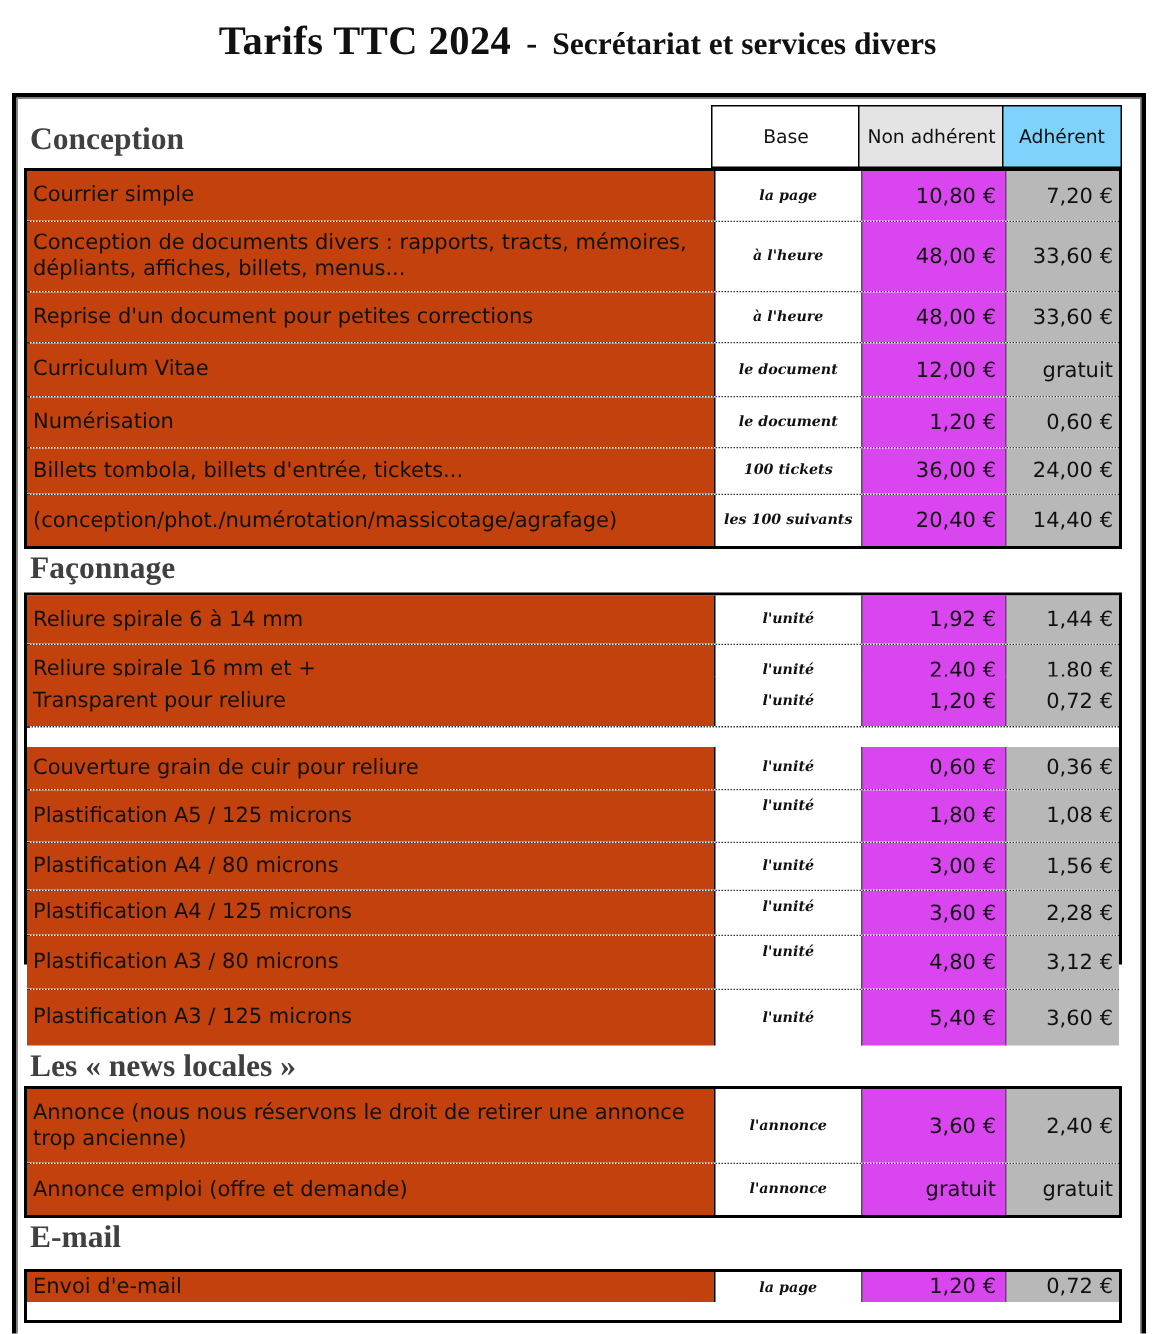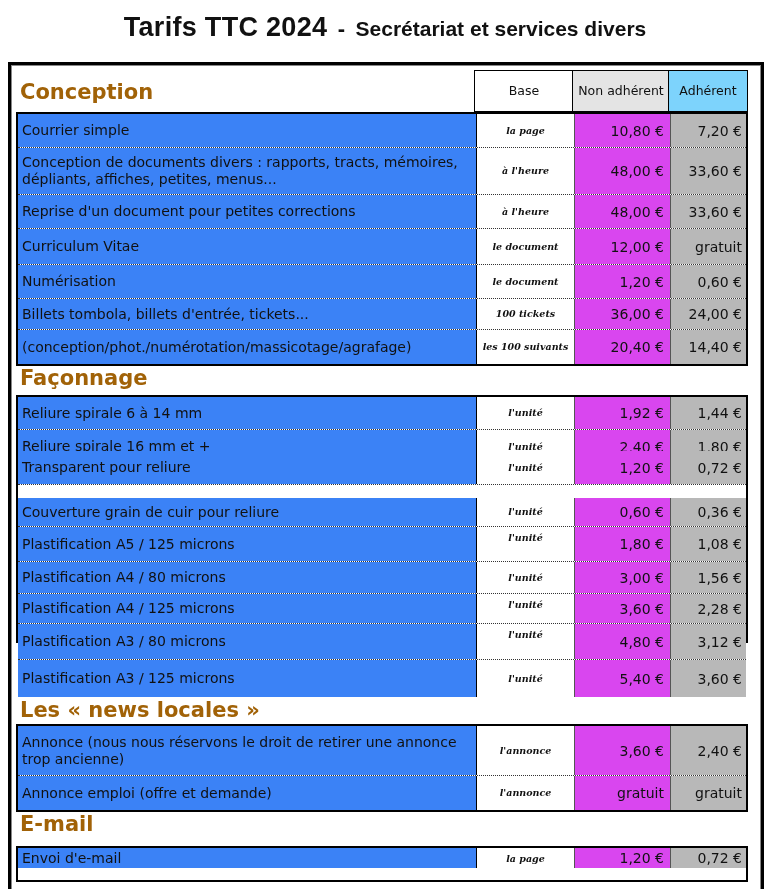--- a/index.html
+++ b/index.html
@@ -1,31 +1,31 @@
 <!DOCTYPE html>
 <html><head>
 <meta charset="utf-8">
 <style>
   html, body { margin:0; padding:0; background:#ffffff; }
   body { width:770px; height:889px; position:relative; overflow:hidden;
          font-family:"DejaVu Sans", sans-serif; color:#111; }
   .title { position:absolute; left:0; top:12px; width:770px; text-align:center;
-           font-family:Liberation Sans, sans-serif; white-space:nowrap; }
+           font-family:Liberation Serif, serif; white-space:nowrap; }
   .title .main { font-size:27px; font-weight:bold; letter-spacing:0.3px; }
   .title .sep { font-size:22px; font-weight:bold; margin:0 6px; }
   .title .sub { font-size:21px; font-weight:bold; }
   .frame { position:absolute; left:8px; top:62px; width:750px; height:840px;
            border:3px solid #000; box-shadow: inset 0 0 0 1px #888; }
   .sec-title { position:absolute; left:20px; font-size:21px; font-weight:bold;
-               color:#a16207; white-space:nowrap; }
+               color:#404040; white-space:nowrap;font-family:Liberation Serif, serif; }
   .block { position:absolute; left:16px; width:732px; border:2px solid #000; box-sizing:border-box; }
   .row { position:absolute; left:0; width:728px; box-sizing:border-box; border-bottom:1px dotted #333; }
   .row.last { border-bottom:none; }
   .cell { position:absolute; top:0; bottom:0; box-sizing:border-box; display:flex; align-items:center; }
-  .c-desc { left:0; width:458px; padding-left:4px; font-size:14px; line-height:17px; background:#3b82f6; }
+  .c-desc { left:0; width:458px; padding-left:4px; font-size:14px; line-height:17px; background:#c2410c; }
   .c-base { left:458px; width:98px; justify-content:center; text-align:center; font-family:"DejaVu Serif", serif;
             font-style:italic; font-weight:bold; font-size:9.5px; line-height:10px; background:#fff;
             border-left:1px solid #000; }
   .c-base.top { align-items:flex-start; padding-top:6px; }
   .c-non { left:556px; width:96px; justify-content:flex-end; padding-right:6px; font-size:14px;
            background:#d946ef; border-left:1px solid #555; }
   .c-adh { left:652px; width:76px; justify-content:flex-end; padding-right:4px; font-size:14px;
            background:#b8b8b8; border-left:1px solid #555; }
   .hdr { position:absolute; top:70px; height:42px; box-sizing:border-box; display:flex; align-items:center;
          justify-content:center; text-align:center; font-size:12.5px; line-height:14px; border:1px solid #000; }
@@ -51,21 +51,21 @@
 
 <div id="blocks">
     <div class="block" style="top: 112px; height: 254px;">
       <div class="row" style="top: 0px; height: 34px;">
         <div class="cell c-desc">Courrier simple</div>
         <div class="cell c-base">la page</div>
         <div class="cell c-non">10,80 €</div>
         <div class="cell c-adh">7,20 €</div>
       </div>
       <div class="row" style="top: 34px; height: 47px;">
-        <div class="cell c-desc">Conception de documents divers : rapports, tracts, mémoires, dépliants, affiches, petites, menus...</div>
+        <div class="cell c-desc">Conception de documents divers : rapports, tracts, mémoires, dépliants, affiches, billets, menus...</div>
         <div class="cell c-base">à l'heure</div>
         <div class="cell c-non">48,00 €</div>
         <div class="cell c-adh">33,60 €</div>
       </div>
       <div class="row" style="top: 81px; height: 34px;">
         <div class="cell c-desc">Reprise d'un document pour petites corrections</div>
         <div class="cell c-base">à l'heure</div>
         <div class="cell c-non">48,00 €</div>
         <div class="cell c-adh">33,60 €</div>
       </div>

